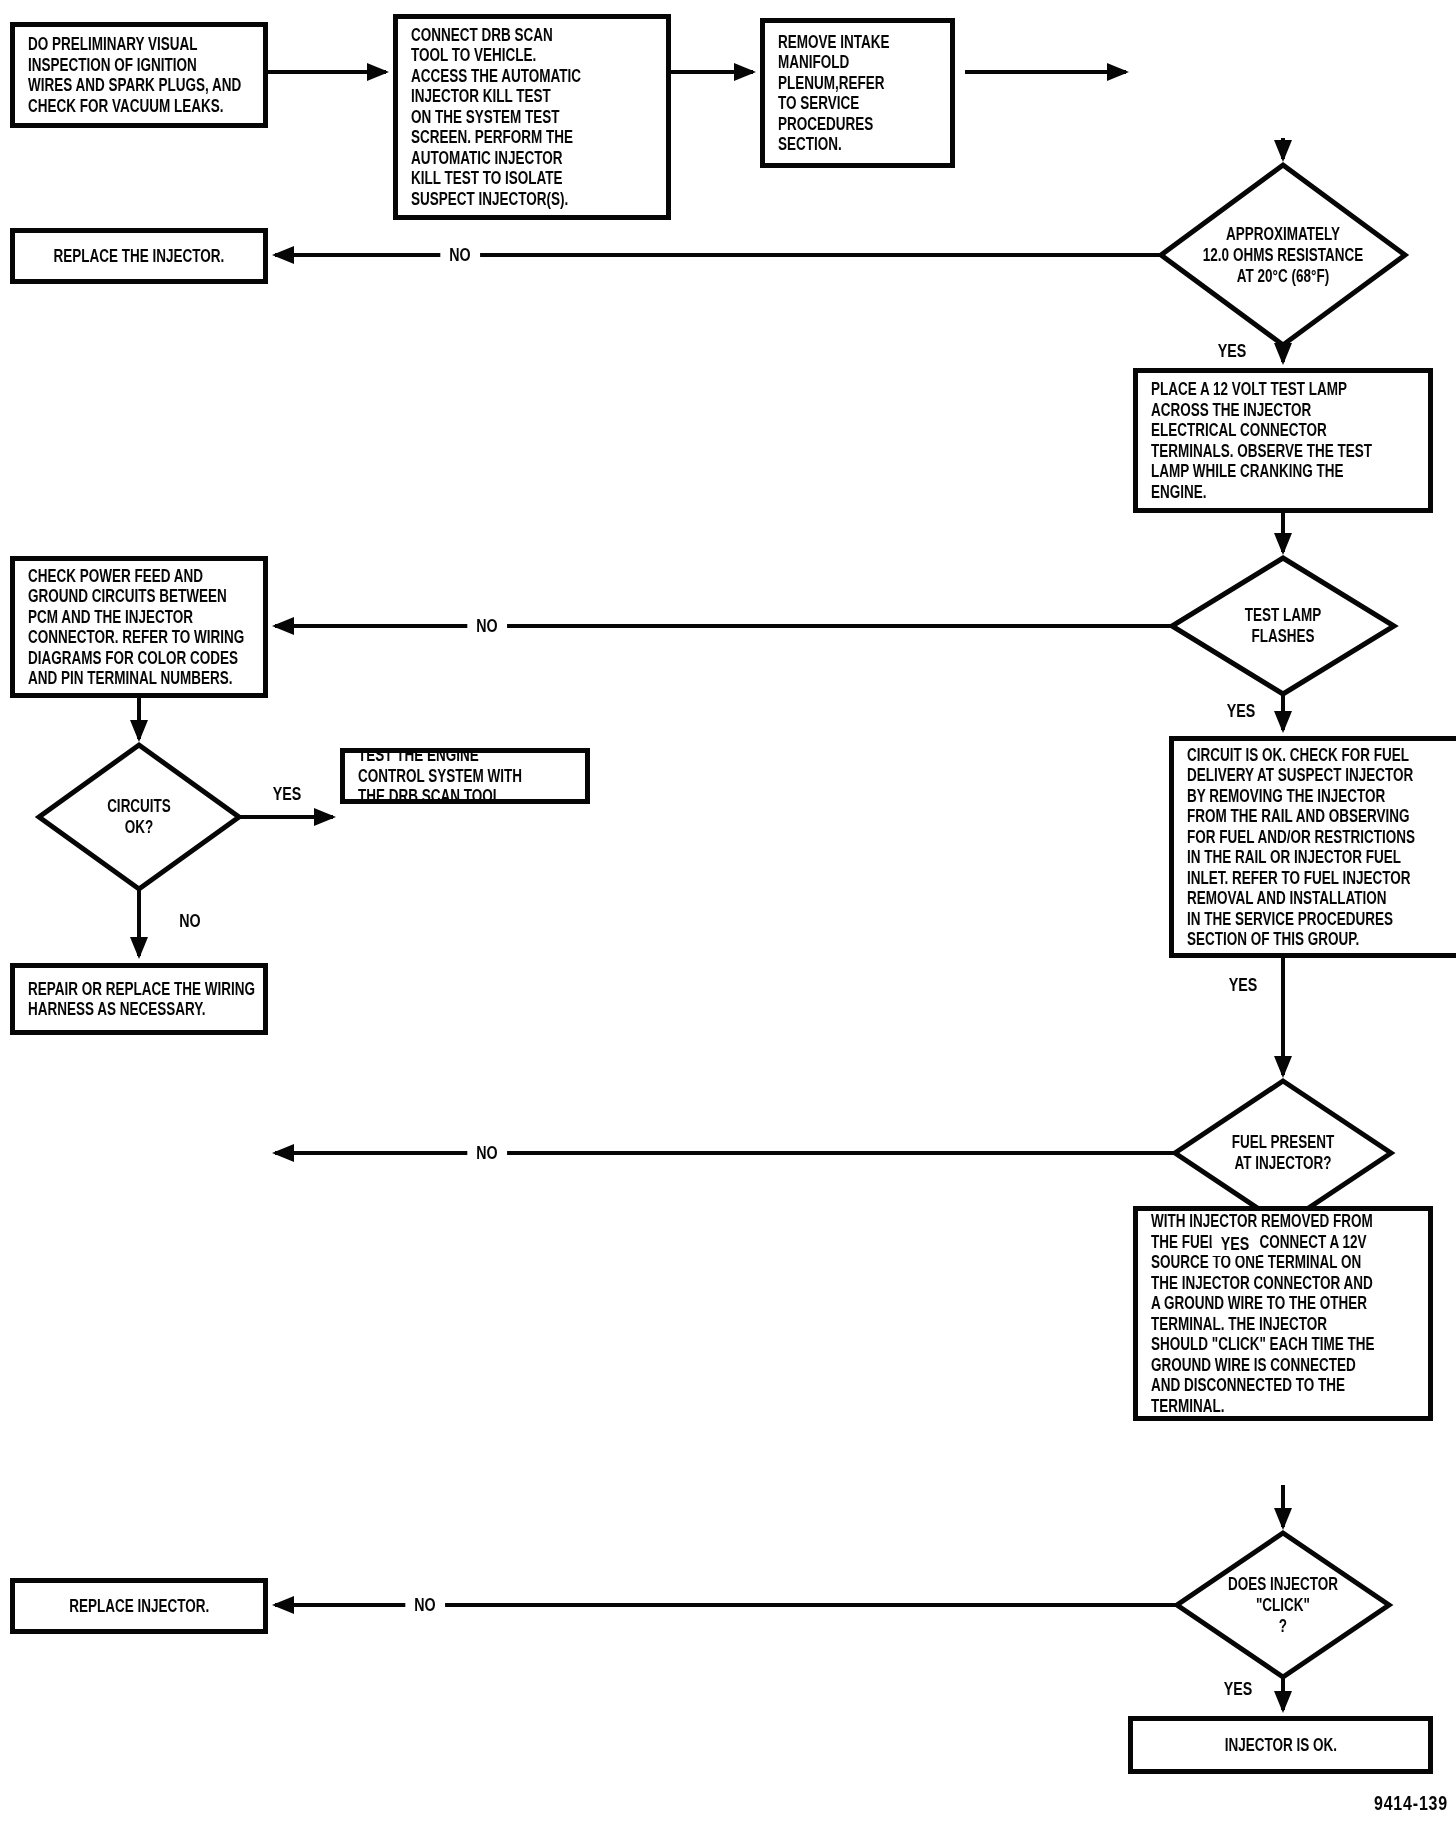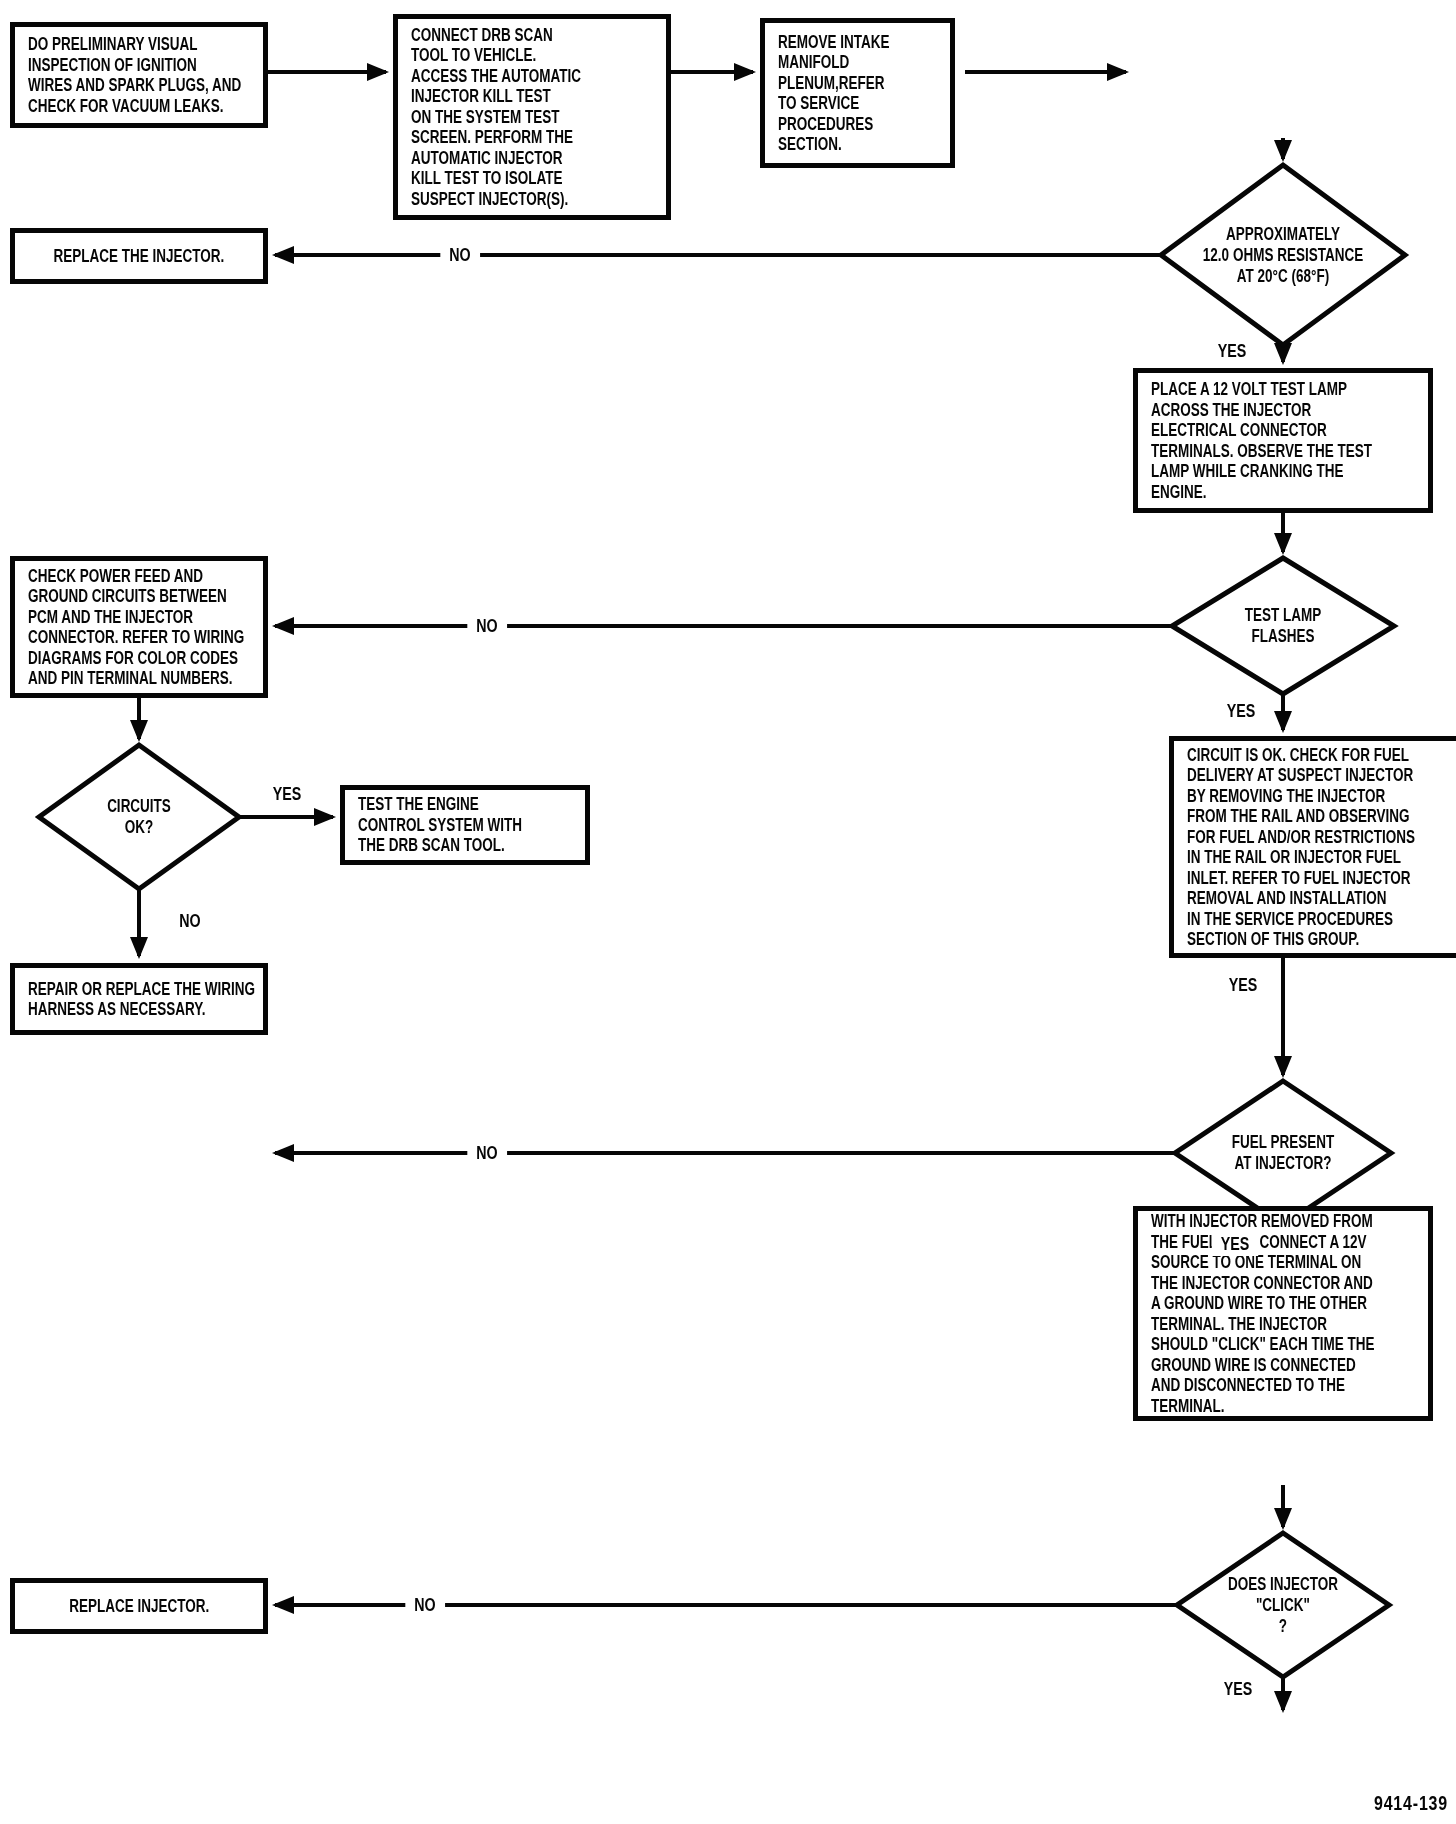--- a/index.html
+++ b/index.html
@@ -90,41 +90,44 @@
   </div>
 
   <div class="pbox" style="left:1133px;top:368px;width:300px;height:145px">
     <div class="lines">PLACE A 12 VOLT TEST LAMP<br>ACROSS THE INJECTOR<br>ELECTRICAL CONNECTOR<br>TERMINALS. OBSERVE THE TEST<br>LAMP WHILE CRANKING THE<br>ENGINE.</div>
   </div>
 
   <div class="pbox" style="left:10px;top:556px;width:258px;height:142px">
     <div class="lines">CHECK POWER FEED AND<br>GROUND CIRCUITS BETWEEN<br>PCM AND THE INJECTOR<br>CONNECTOR. REFER TO WIRING<br>DIAGRAMS FOR COLOR CODES<br>AND PIN TERMINAL NUMBERS.</div>
   </div>
 
-  <div class="pbox" style="left:340px;top:785px;width:250px;height:80px">
+  <div class="pbox" style="left:340px;top:748px;width:250px;height:56px">
     <div class="lines">TEST THE ENGINE<br>CONTROL SYSTEM WITH<br>THE DRB SCAN TOOL.</div>
   </div>
 
   <div class="pbox" style="left:10px;top:963px;width:258px;height:72px">
     <div class="lines">REPAIR OR REPLACE THE WIRING<br>HARNESS AS NECESSARY.</div>
   </div>
 
   <div class="pbox" style="left:1169px;top:736px;width:300px;height:222px">
     <div class="lines">CIRCUIT IS OK. CHECK FOR FUEL<br>DELIVERY AT SUSPECT INJECTOR<br>BY REMOVING THE INJECTOR<br>FROM THE RAIL AND OBSERVING<br>FOR FUEL AND/OR RESTRICTIONS<br>IN THE RAIL OR INJECTOR FUEL<br>INLET. REFER TO FUEL INJECTOR<br>REMOVAL AND INSTALLATION<br>IN THE SERVICE PROCEDURES<br>SECTION OF THIS GROUP.</div>
   </div>
 
 
   <div class="pbox" style="left:1133px;top:1206px;width:300px;height:215px">
     <div class="lines">WITH INJECTOR REMOVED FROM<br>THE FUEL RAIL, CONNECT A 12V<br>SOURCE TO ONE TERMINAL ON<br>THE INJECTOR CONNECTOR AND<br>A GROUND WIRE TO THE OTHER<br>TERMINAL. THE INJECTOR<br>SHOULD "CLICK" EACH TIME THE<br>GROUND WIRE IS CONNECTED<br>AND DISCONNECTED TO THE<br>TERMINAL.</div>
   </div>
 
   <div class="pbox center" style="left:10px;top:1578px;width:258px;height:56px">
     <div class="lines">REPLACE INJECTOR.</div>
   </div>
 
+  <div class="pbox center" style="left:1128px;top:1716px;width:305px;height:58px">
+    <div class="lines">INJECTOR IS OK.</div>
+  </div>
 
   <div class="dlabel" style="left:1283px;top:255px">APPROXIMATELY<br>12.0 OHMS RESISTANCE<br>AT 20°C (68°F)</div>
   <div class="dlabel" style="left:1283px;top:626px">TEST LAMP<br>FLASHES</div>
   <div class="dlabel" style="left:139px;top:817px">CIRCUITS<br>OK?</div>
   <div class="dlabel" style="left:1283px;top:1153px">FUEL PRESENT<br>AT INJECTOR?</div>
   <div class="dlabel" style="left:1283px;top:1605px">DOES INJECTOR<br>"CLICK"<br>?</div>
 
   <div class="elabel" style="left:460px;top:255px">NO</div>
   <div class="elabel" style="left:1232px;top:351px">YES</div>
   <div class="elabel" style="left:487px;top:626px">NO</div>

